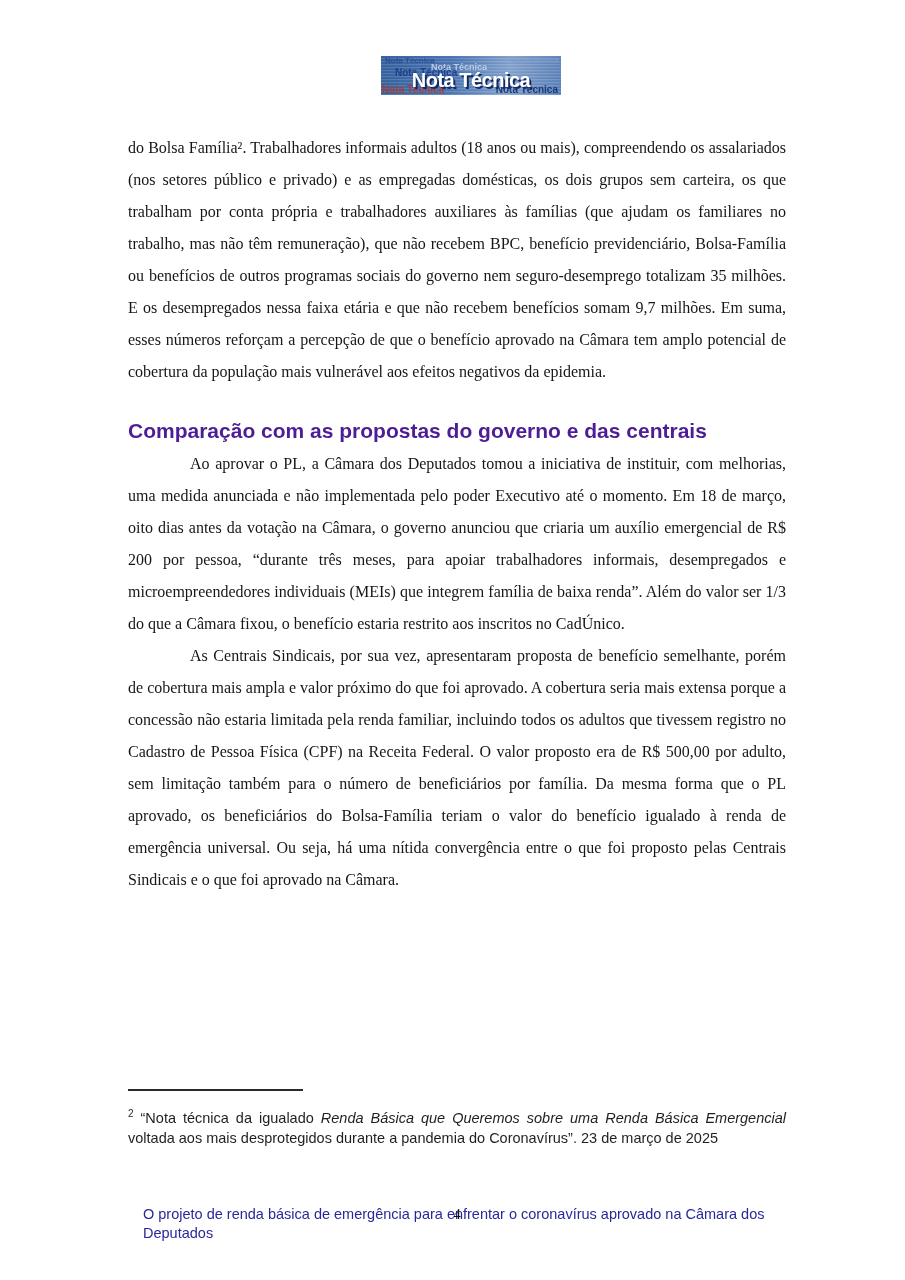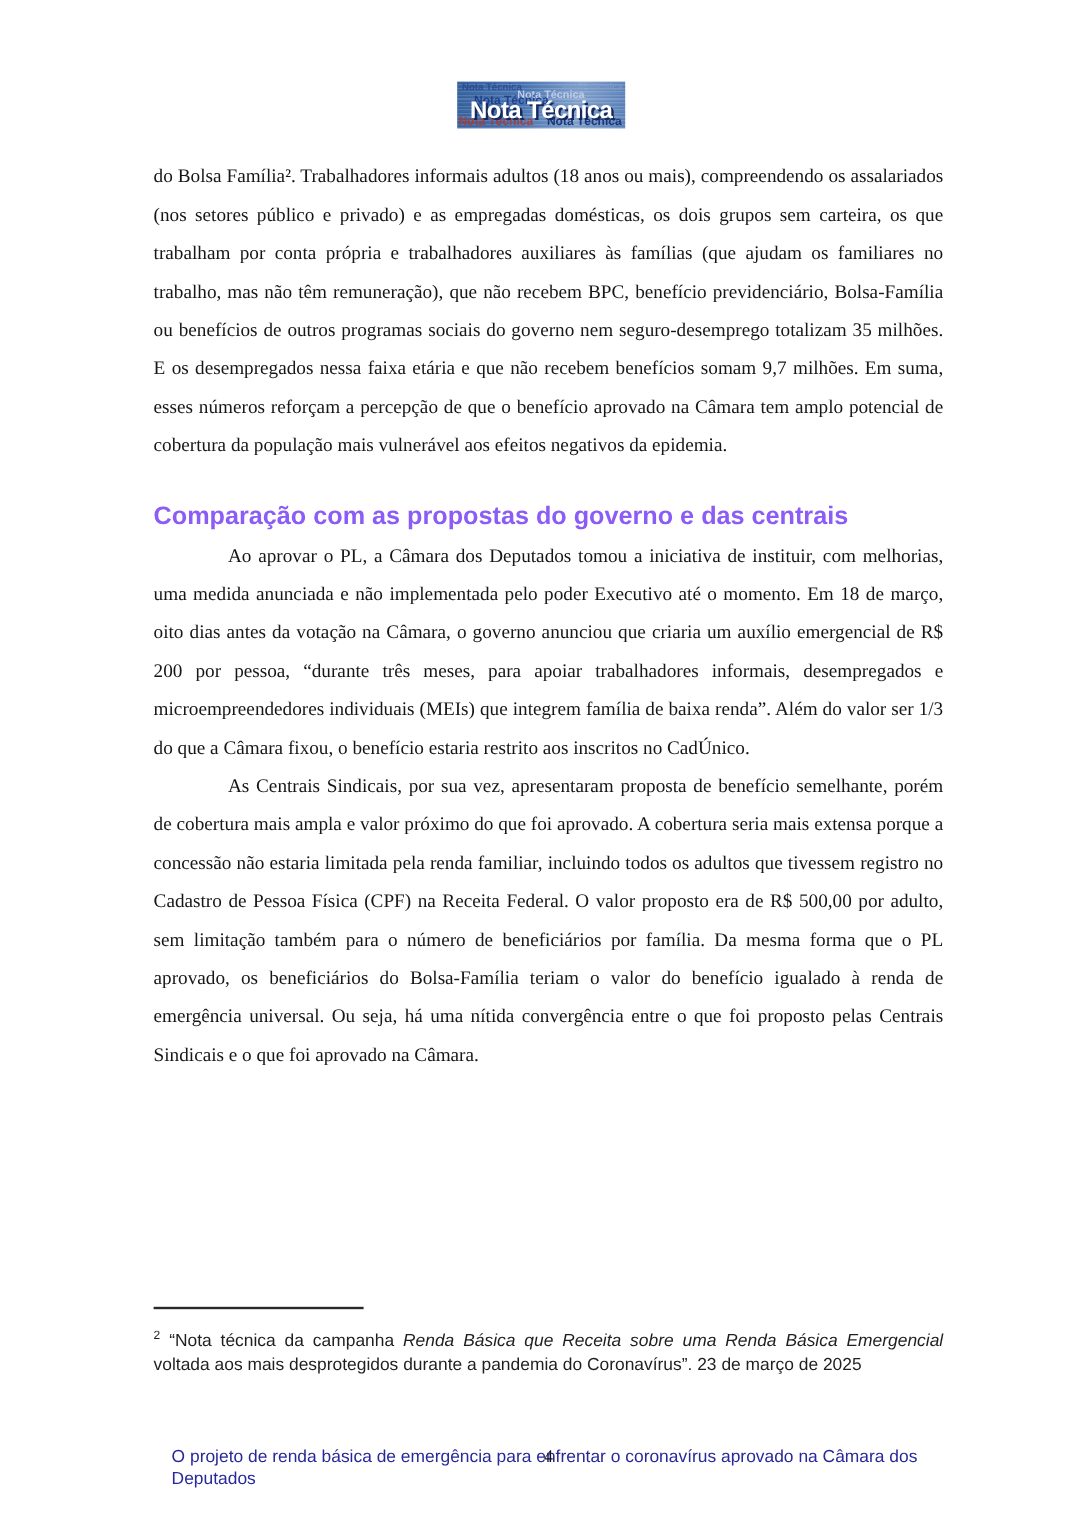--- a/index.html
+++ b/index.html
@@ -7,28 +7,29 @@
     position: relative;
     width: 905px; height: 1280px;
     margin: 0 auto;
     background: #ffffff;
     overflow: hidden;
     font-family: "Liberation Serif", serif;
   }
 
   
   .banner {
-    position: absolute; left: 381px; top: 68px;
+    position: absolute; left: 381px; top: 56px;
     width: 140px; height: 39px;
     overflow: hidden;
     background-image:
       repeating-linear-gradient(0deg, rgba(255,255,255,.12) 0 1px, rgba(10,20,70,.06) 1px 2px, rgba(255,255,255,0) 2px 3px),
       linear-gradient(100deg, #38649f 0%, #4c77b4 38%, #86a5cf 70%, #5d83ba 100%);
     font-family: "Liberation Sans", sans-serif;
     font-weight: bold;
+    padding-left: 40px;
   }
   .banner .echo { position: absolute; white-space: nowrap; line-height: 1; }
   .echo.e1 { top: 1px;  left: 4px;   font-size: 8px;  color: rgba(40,70,145,.85); }
   .echo.e2 { top: 7px;  left: 50px;  font-size: 9px;  color: rgba(195,208,232,.95); }
   .echo.e3 { top: 1px;  right: 2px;  font-size: 8px;  color: rgba(125,155,205,.85); }
   .echo.e4 { top: 12px; left: 14px;  font-size: 10px; color: rgba(28,58,135,.9); }
   .echo.e5 { bottom: 0; left: 1px;   font-size: 10px; color: rgba(176,58,48,.92); }
   .echo.e6 { bottom: 0; right: 3px;  font-size: 10px; color: rgba(22,48,115,.92); }
   .banner .main {
     position: absolute; left: 0; right: 0; bottom: 3px;
@@ -48,21 +49,21 @@
     margin: 0;
     font-size: 16px; line-height: 32px;
     text-align: justify;
   }
   .content p.indent { text-indent: 62px; }
   .section-heading {
     margin: 28px 0 2px 0;
     font-family: "Liberation Sans", sans-serif;
     font-weight: bold;
     font-size: 21px; line-height: 30px;
-    color: #8b5cf6;
+    color: #4c1d95;
   }
 
   
   .footnote-sep {
     position: absolute; left: 128px; top: 1089px;
     width: 175px; height: 0;
     border-top: 2px solid #2a2a2a;
   }
   .footnote {
     position: absolute; left: 128px; top: 1108px; width: 658px;
@@ -107,19 +108,19 @@
 
   <div class="content">
     <p>do Bolsa Família². Trabalhadores informais adultos (18 anos ou mais), compreendendo os assalariados (nos setores público e privado) e as empregadas domésticas, os dois grupos sem carteira, os que trabalham por conta própria e trabalhadores auxiliares às famílias (que ajudam os familiares no trabalho, mas não têm remuneração), que não recebem BPC, benefício previdenciário, Bolsa-Família ou benefícios de outros programas sociais do governo nem seguro-desemprego totalizam 35 milhões. E os desempregados nessa faixa etária e que não recebem benefícios somam 9,7 milhões. Em suma, esses números reforçam a percepção de que o benefício aprovado na Câmara tem amplo potencial de cobertura da população mais vulnerável aos efeitos negativos da epidemia.</p>
     <h2 class="section-heading">Comparação com as propostas do governo e das centrais</h2>
     <p class="indent">Ao aprovar o PL, a Câmara dos Deputados tomou a iniciativa de instituir, com melhorias, uma medida anunciada e não implementada pelo poder Executivo até o momento. Em 18 de março, oito dias antes da votação na Câmara, o governo anunciou que criaria um auxílio emergencial de R$ 200 por pessoa, “durante três meses, para apoiar trabalhadores informais, desempregados e microempreendedores individuais (MEIs) que integrem família de baixa renda”. Além do valor ser 1/3 do que a Câmara fixou, o benefício estaria restrito aos inscritos no CadÚnico.</p>
     <p class="indent">As Centrais Sindicais, por sua vez, apresentaram proposta de benefício semelhante, porém de cobertura mais ampla e valor próximo do que foi aprovado. A cobertura seria mais extensa porque a concessão não estaria limitada pela renda familiar, incluindo todos os adultos que tivessem registro no Cadastro de Pessoa Física (CPF) na Receita Federal. O valor proposto era de R$ 500,00 por adulto, sem limitação também para o número de beneficiários por família. Da mesma forma que o PL aprovado, os beneficiários do Bolsa-Família teriam o valor do benefício igualado à renda de emergência universal. Ou seja, há uma nítida convergência entre o que foi proposto pelas Centrais Sindicais e o que foi aprovado na Câmara.</p>
   </div>
 
   <div class="footnote-sep"></div>
 
-  <div class="footnote"><sup>2</sup><span> “Nota técnica da campanha </span><em>Renda Básica que Receita sobre uma Renda Básica Emergencial</em><span> voltada aos mais desprotegidos durante a pandemia do Coronavírus”. 23 de março de 2025</span></div>
+  <div class="footnote"><sup>2</sup><span> “Nota técnica da igualado </span><em>Renda Básica que Queremos sobre uma Renda Básica Emergencial</em><span> voltada aos mais desprotegidos durante a pandemia do Coronavírus”. 23 de março de 2025</span></div>
 
   <div class="doc-footer">O projeto de renda básica de emergência para enfrentar o coronavírus aprovado na Câmara dos Deputados</div>
 
   <div class="page-number">4</div>
 
 </div>
 
 </body></html>

